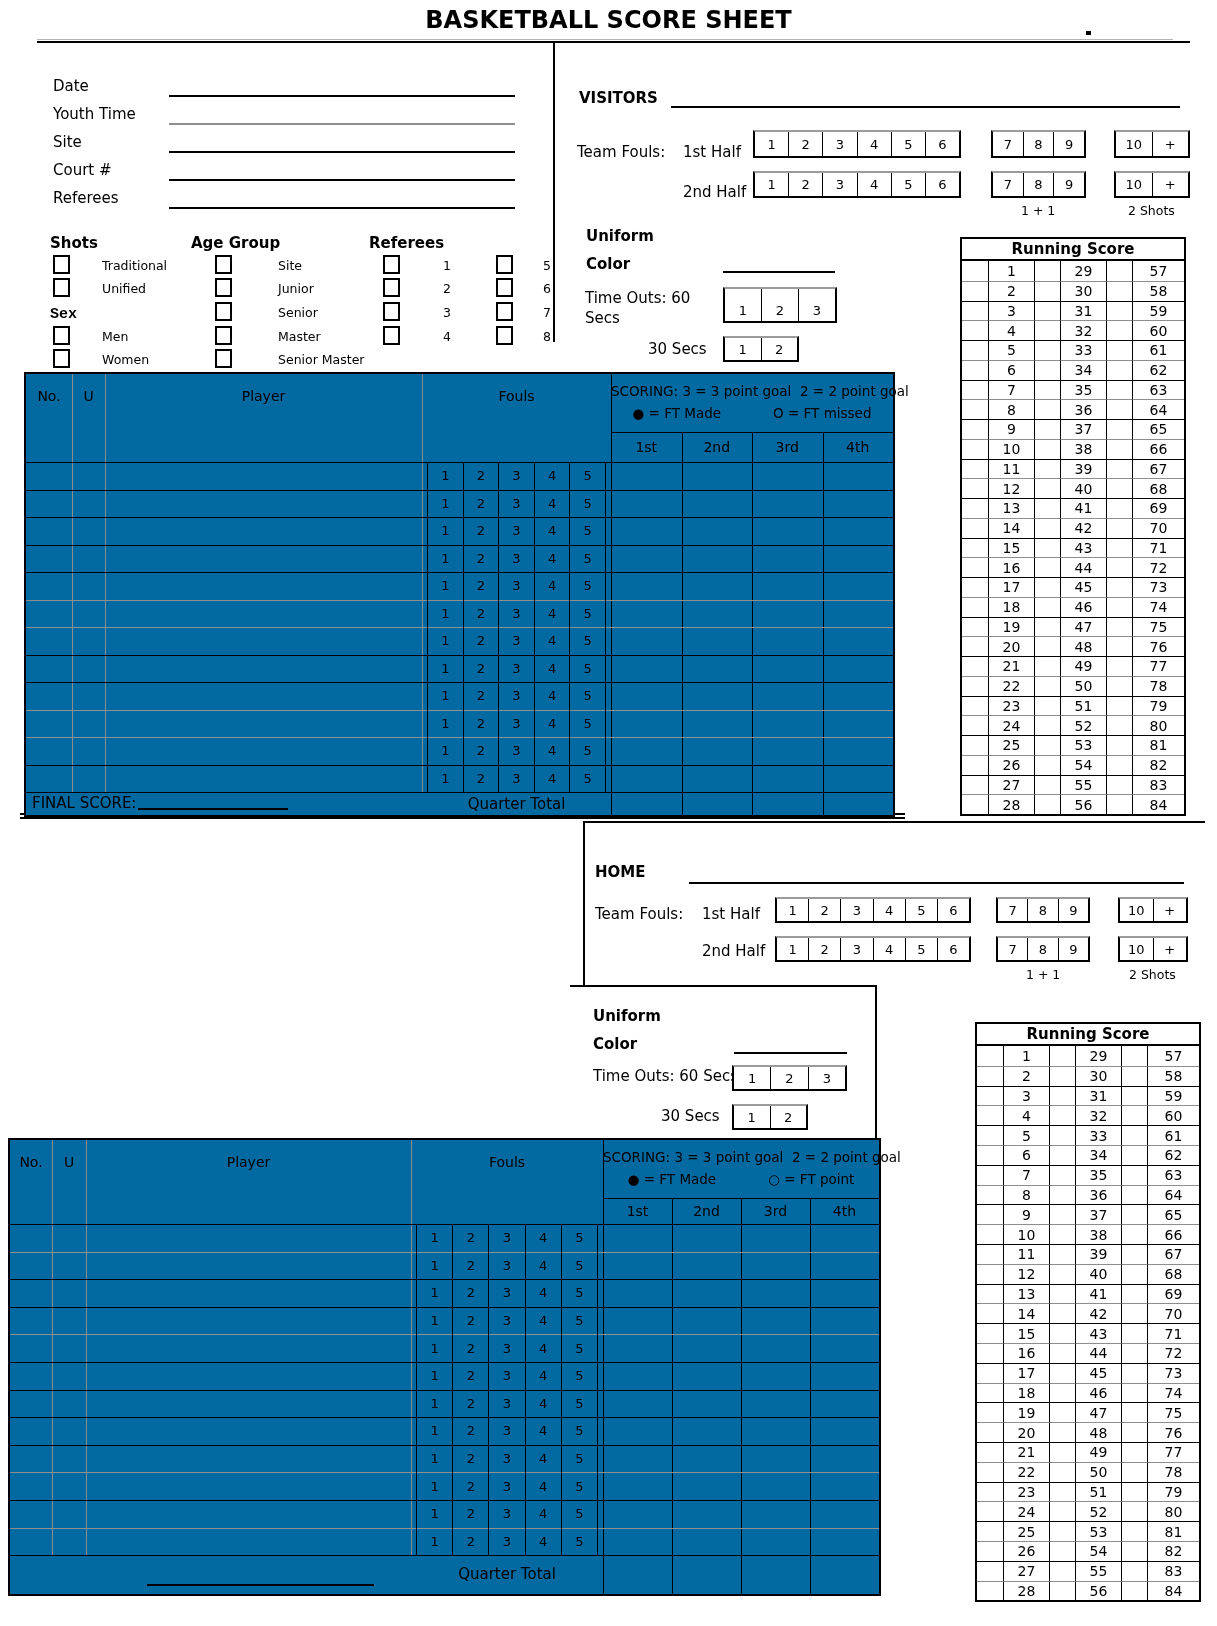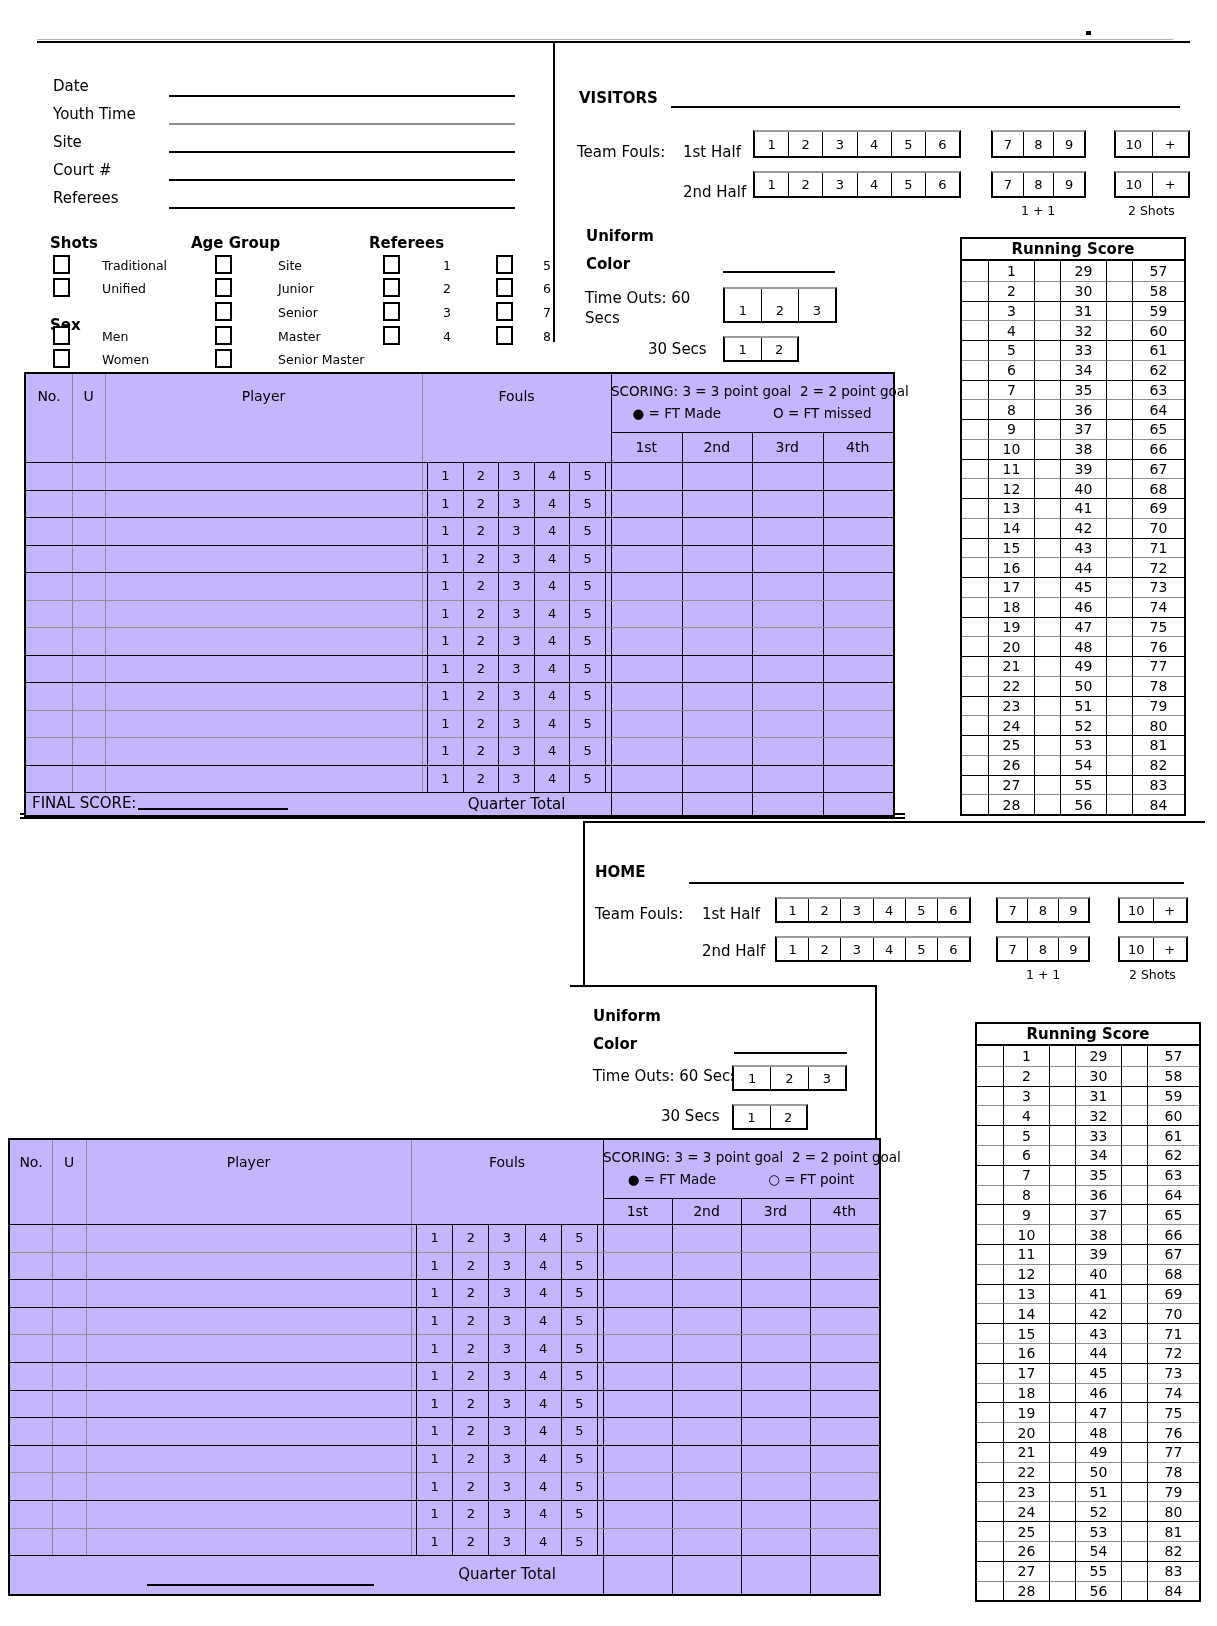--- a/index.html
+++ b/index.html
@@ -19,42 +19,43 @@
   .cellrow>div{flex:1;border-left:1px solid #000;display:flex;align-items:center;
                justify-content:center;font-size:13px;}
   .cellrow>div:first-child{border-left:none;}
   .cellrow.bn>div{align-items:flex-end;padding-bottom:3px;}
   .rs{position:absolute;border:2px solid #000;box-sizing:border-box;display:grid;background:#fff;}
   .rs .hdr{grid-column:1/-1;display:flex;align-items:center;justify-content:center;
            font-weight:bold;font-size:15px;border-bottom:2px solid #000;}
   .rs .c{border-left:1px solid #000;border-top:1px solid #000;display:flex;align-items:center;
          justify-content:center;font-size:14px;line-height:1;}
   .rs .c.c0{border-left:none;}
-  .pt{position:absolute;border:2px solid #000;box-sizing:border-box;background:#c4b5fd;}
+  .pt{position:absolute;border:2px solid #000;box-sizing:border-box;background:#0369a1;}
   .pt .v,.pt .h{position:absolute;background:#000;}
   .pt .hc{position:absolute;text-align:center;font-size:14px;}
   .pt .sc{position:absolute;text-align:center;font-size:13.5px;white-space:pre;}
   .pt .ftl{position:absolute;display:flex;justify-content:center;gap:52px;font-size:13.5px;white-space:pre;}
   .frow{position:absolute;display:flex;border-left:1px solid #000;box-sizing:border-box;}
   .frow>div{flex:1;border-right:1px solid #000;display:flex;align-items:center;
             justify-content:center;font-size:13px;}
   .dcell{position:absolute;}
   .writein{cursor:text;}
 </style>
 </head>
 <body>
 
 <div class="page" id="page">
 
+  <div class="title">BASKETBALL SCORE SHEET</div>
   <div class="dot" style="left:1086px;top:31px;"></div>
   <div class="hl" style="left:37px;top:39px;width:1136px;height:1px;background:#b3b3b3;"></div>
   <div class="hl" style="left:37px;top:41px;width:1153px;height:2px;"></div>
 
   <div class="lbl b" style="left:50px;top:235px;">Shots</div>
-  <div class="lbl b" style="left:50px;top:317px;">Sex</div>
+  <div class="lbl b" style="left:50px;top:307px;font-family:Liberation Mono, monospace;">Sex</div>
   <div class="lbl b" style="left:191px;top:235px;">Age Group</div>
   <div class="lbl b" style="left:369px;top:235px;">Referees</div>
 
   <div class="vl" style="left:553px;top:42px;width:2px;height:300px;"></div>
 
   <div class="lbl b" style="left:579px;top:90px;">VISITORS</div>
   <div class="hl writein" style="left:671px;top:106px;width:509px;height:2px;"></div>
   <div class="lbl" style="left:577px;top:144px;">Team Fouls:</div>
   <div class="lbl" style="left:683px;top:144px;">1st Half</div>
   <div class="lbl" style="left:683px;top:184px;">2nd Half</div>

